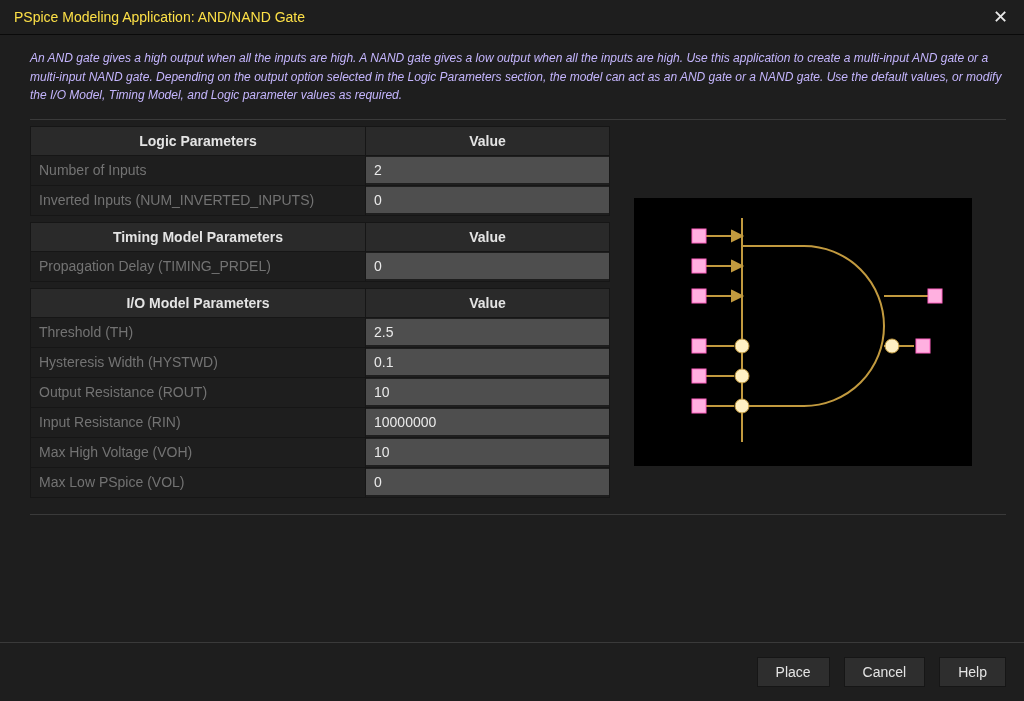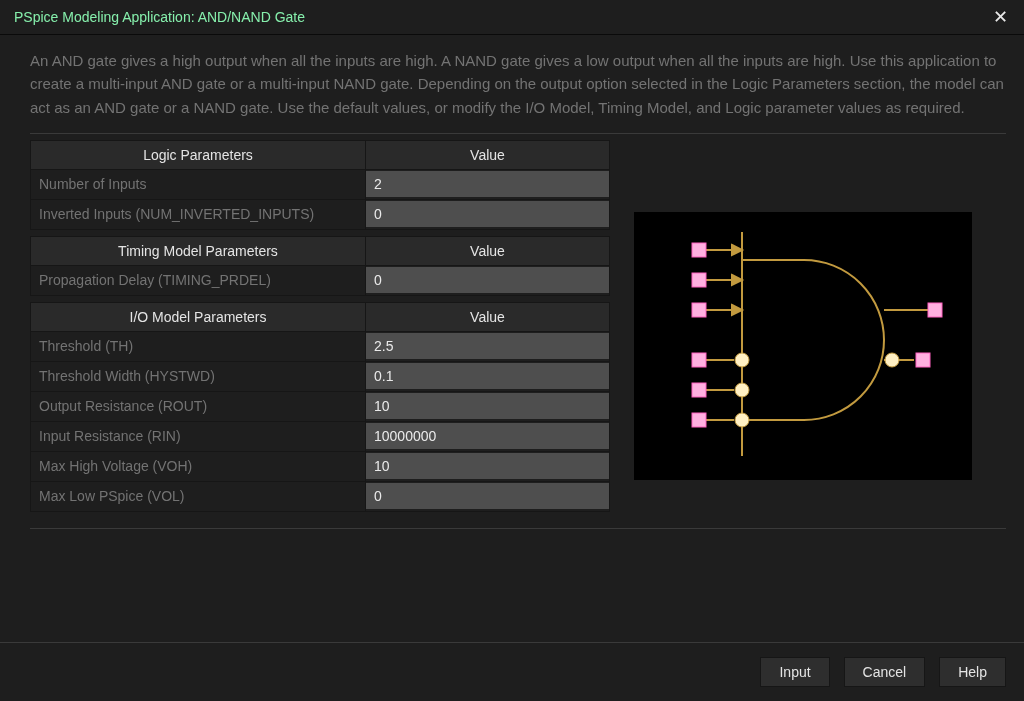--- a/index.html
+++ b/index.html
@@ -20,32 +20,33 @@
     flex-direction: column;
   }
   .titlebar {
     display: flex;
     align-items: center;
     justify-content: space-between;
     padding: 6px 10px 6px 14px;
     background: #1e1e1e;
     border-bottom: 1px solid #0a0a0a;
   }
-  .titlebar-title { color: #86efac; font-size: 14px; }
+  .titlebar-title { color: #fde047; font-size: 14px; }
   .close-x { color: #e8e8e8; font-size: 18px; cursor: pointer; padding: 0 6px; }
   .content {
     padding: 14px 18px 10px 30px;
     flex: 1;
     overflow: hidden;
   }
   .desc {
-    color: #737373;
+    color: #c4b5fd;
     line-height: 1.55;
-    font-size: 15px;
+    font-size: 12px;
     margin-bottom: 14px;
+    font-style: italic;
   }
   hr.sep {
     border: none;
     border-top: 1px solid #3a3a3a;
     margin: 0 0 6px 0;
   }
   .body-row {
     display: flex;
     gap: 24px;
     align-items: flex-start;
@@ -54,21 +55,21 @@
   .preview-col { flex: 1; display:flex; justify-content:flex-start; padding-top:72px; }
   table.param {
     width: 100%;
     border-collapse: collapse;
     margin-bottom: 6px;
   }
   table.param th {
     background: #2a2a2a;
     border: 1px solid #161616;
     padding: 6px 8px;
-    font-weight: 400;
+    font-weight: 700;
     color: #e4e4e4;
     text-align: center;
     font-size: 14px;
   }
   table.param th.label-col { width: 335px; }
   table.param td {
     border: 1px solid #161616;
     padding: 0;
     height: 30px;
     vertical-align: middle;
@@ -188,21 +189,21 @@
           <tbody>
               <tr>
             <th class="label-col">I/O Model Parameters</th>
             <th>Value</th>
           </tr>
           <tr>
             <td class="label-cell">Threshold (TH)</td>
             <td class="value-cell"><input class="value-input" value="2.5" style=""></td>
           </tr>
           <tr>
-            <td class="label-cell">Threshold Width (HYSTWD)</td>
+            <td class="label-cell">Hysteresis Width (HYSTWD)</td>
             <td class="value-cell"><input class="value-input" value="0.1" style=""></td>
           </tr>
           <tr>
             <td class="label-cell">Output Resistance (ROUT)</td>
             <td class="value-cell"><input class="value-input" value="10" style=""></td>
           </tr>
           <tr>
             <td class="label-cell">Input Resistance (RIN)</td>
             <td class="value-cell"><input class="value-input" value="10000000" style=""></td>
           </tr>
@@ -262,18 +263,18 @@
             </g>
           </svg>
         </div>
       </div>
     </div>
 
     <hr class="sep" style="margin-top:10px">
   </div>
 
   <div class="footer">
-    <button class="btn">Input</button>
+    <button class="btn">Place</button>
     <button class="btn">Cancel</button>
     <button class="btn">Help</button>
   </div>
 
 </div>
 
 </body></html>

